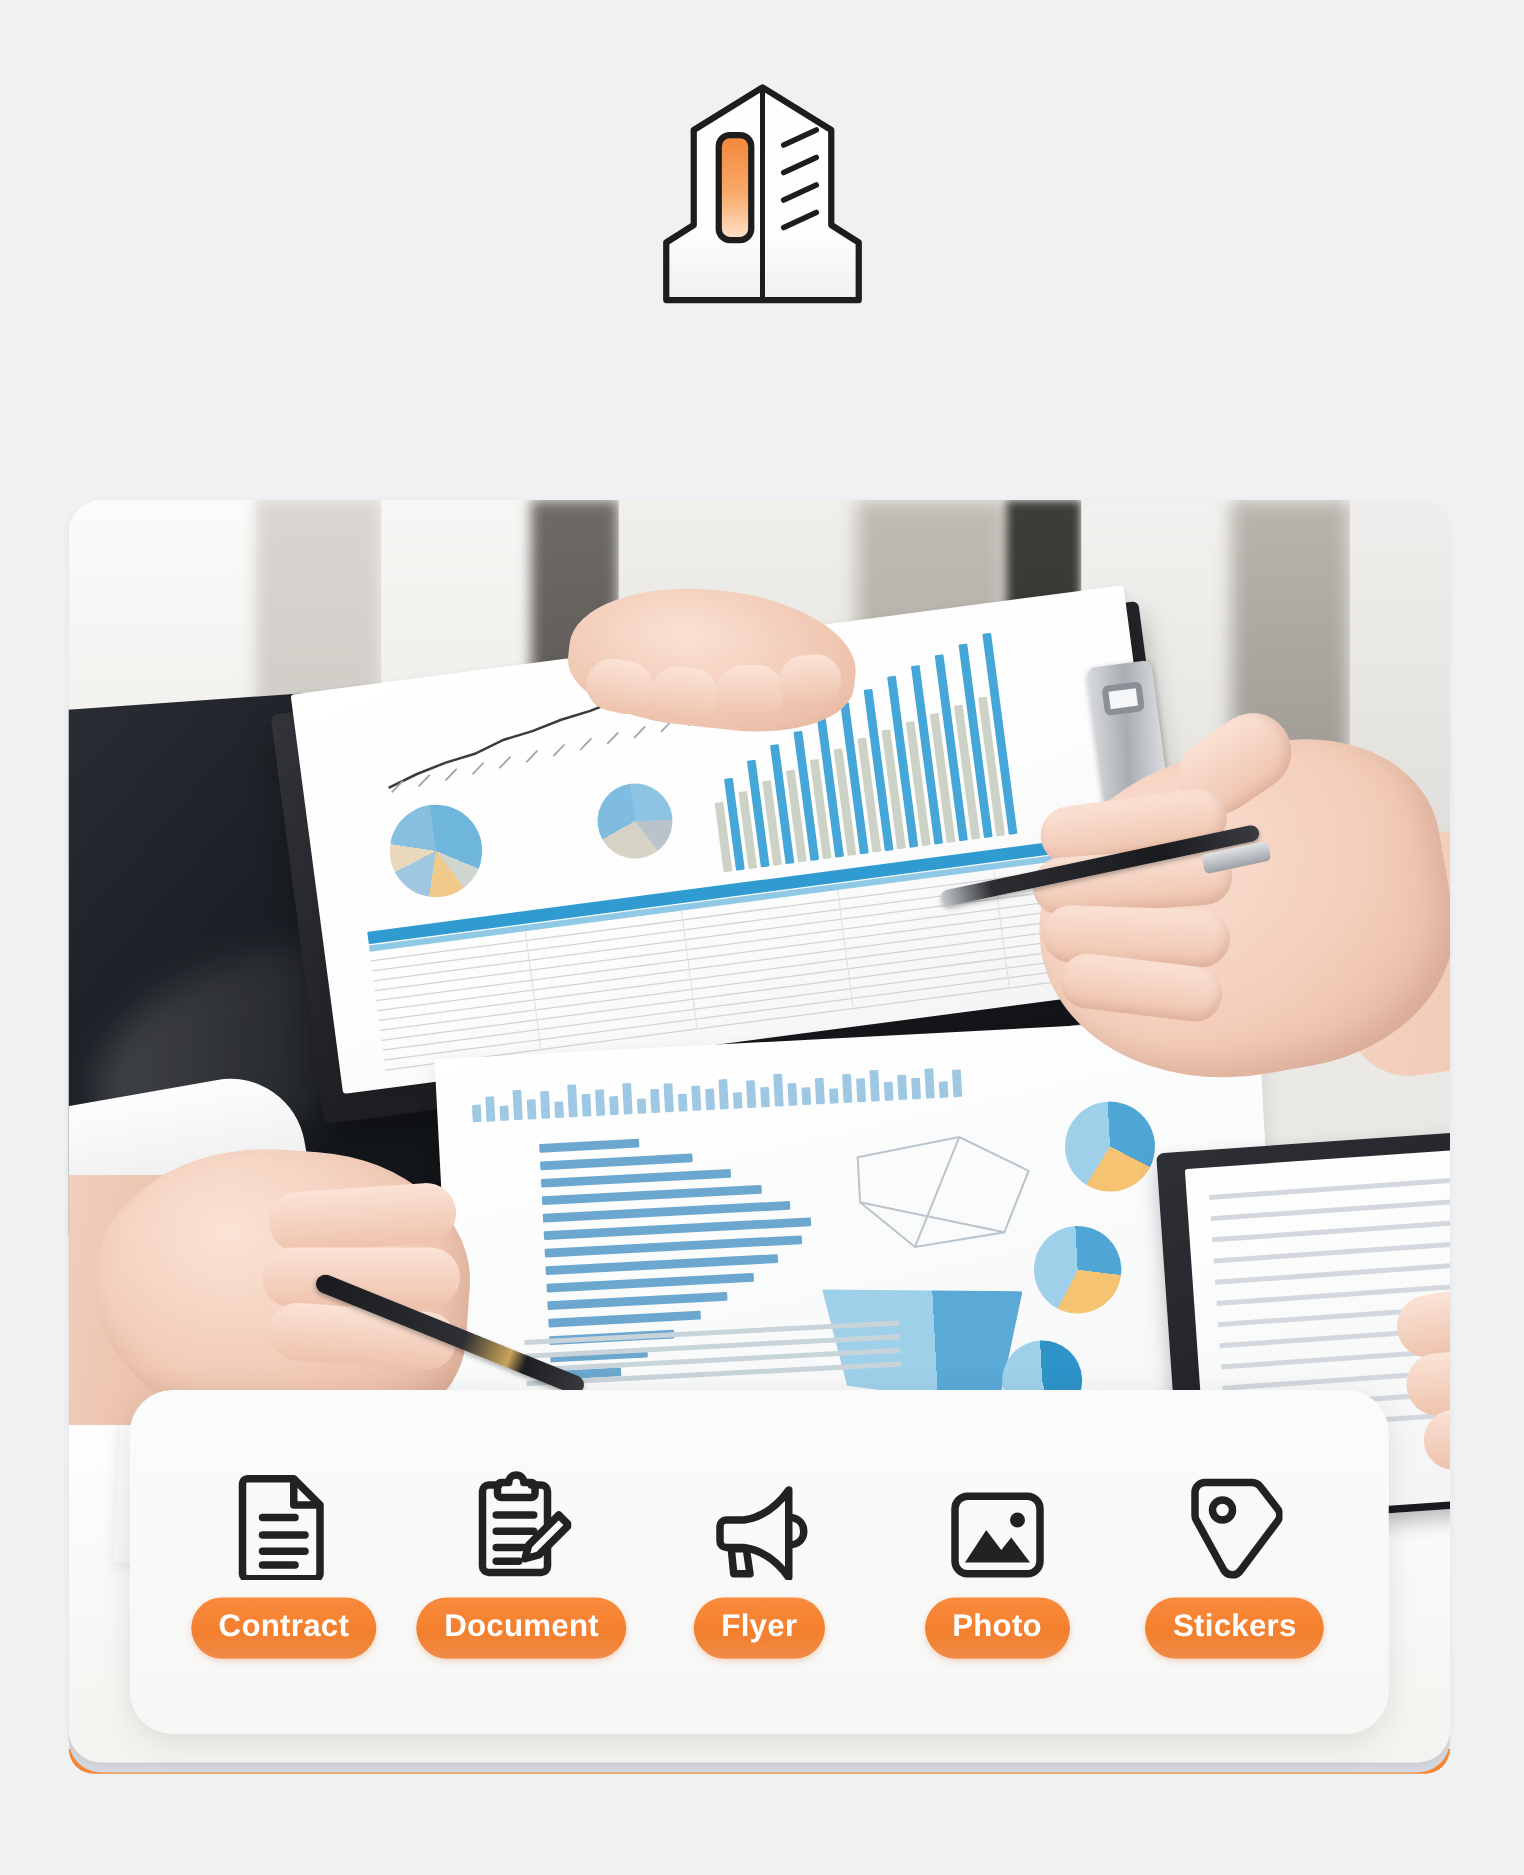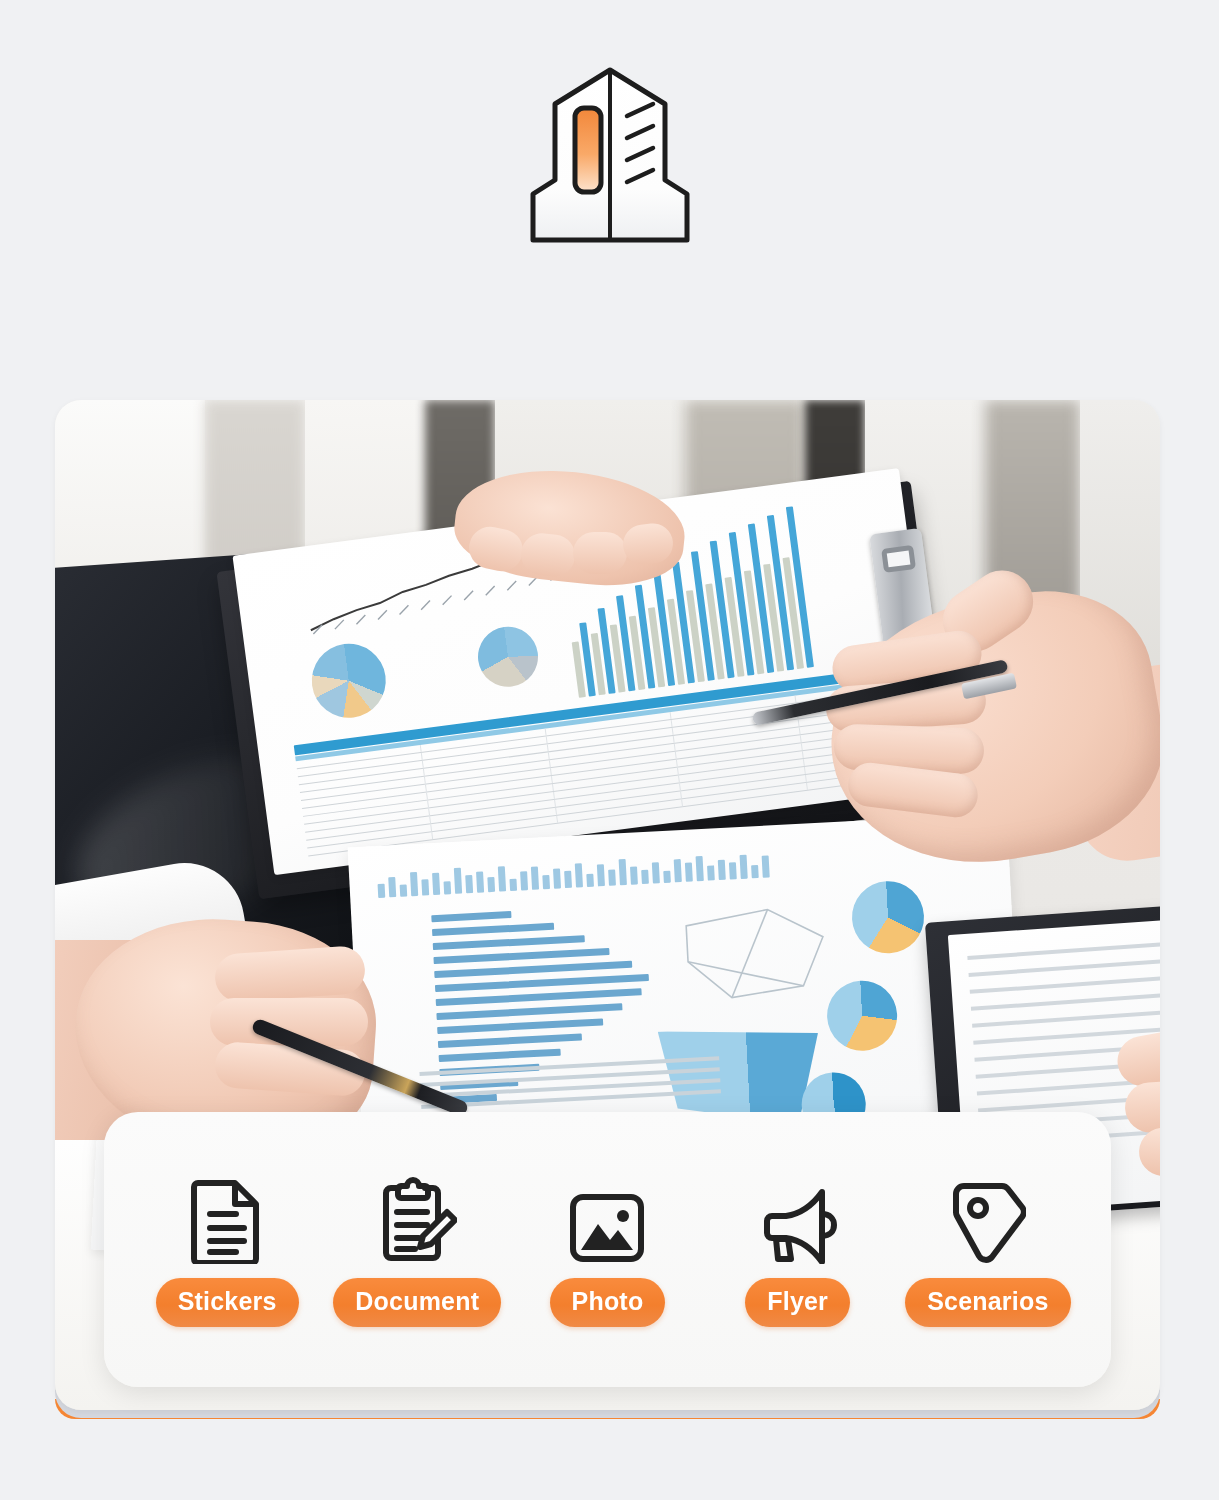--- a/index.html
+++ b/index.html
@@ -665,21 +665,21 @@
           <path d="M8 5 h37 l21 21 v55 a4 4 0 0 1 -4 4 h-54 a4 4 0 0 1 -4 -4 v-72 a4 4 0 0 1 4 -4 z" stroke="#222" stroke-width="6" stroke-linejoin="round"></path>
           <path d="M45 5 v21 h21" stroke="#222" stroke-width="6" stroke-linejoin="round"></path>
           <g stroke="#222" stroke-width="6" stroke-linecap="round">
             <line x1="20" y1="36" x2="46" y2="36"></line>
             <line x1="20" y1="50" x2="54" y2="50"></line>
             <line x1="20" y1="63" x2="54" y2="63"></line>
             <line x1="20" y1="74" x2="46" y2="74"></line>
           </g>
         </svg>
       </div>
-      <div class="badge-pill">Stickers</div>
+      <div class="badge-pill">Contract</div>
     </div>
 
     <div class="badge-item">
       <div class="badge-icon">
         <svg width="80" height="88" viewBox="0 0 80 88" fill="none" xmlns="http://www.w3.org/2000/svg">
           <path d="M22 12 h-8 a5 5 0 0 0 -5 5 v60 a5 5 0 0 0 5 5 h42 a5 5 0 0 0 5 -5 v-60 a5 5 0 0 0 -5 -5 h-8" stroke="#222" stroke-width="6" stroke-linejoin="round" stroke-linecap="round"></path>
           <path d="M24 10 h6 a6 6 0 0 1 12 0 h6 a3 3 0 0 1 3 3 v6 a3 3 0 0 1 -3 3 h-24 a3 3 0 0 1 -3 -3 v-6 a3 3 0 0 1 3 -3 z" stroke="#222" stroke-width="6" stroke-linejoin="round"></path>
           <g stroke="#222" stroke-width="6" stroke-linecap="round">
             <line x1="20" y1="36" x2="50" y2="36"></line>
             <line x1="20" y1="49" x2="50" y2="49"></line>
@@ -687,45 +687,45 @@
             <line x1="20" y1="73" x2="38" y2="73"></line>
           </g>
           <path d="M70 36 l8 8 -24 24 -11 3 3 -11 z" stroke="#222" stroke-width="6" stroke-linejoin="round" fill="#fbfbfb"></path>
         </svg>
       </div>
       <div class="badge-pill">Document</div>
     </div>
 
     <div class="badge-item">
       <div class="badge-icon">
+        <svg width="84" height="80" viewBox="0 0 84 80" fill="none" xmlns="http://www.w3.org/2000/svg">
+          <path d="M66 8 C56 22 44 30 30 32 h-14 a5 5 0 0 0 -5 5 v12 a5 5 0 0 0 5 5 h14 c14 2 26 10 36 24 z" stroke="#222" stroke-width="6" stroke-linejoin="round"></path>
+          <path d="M66 30 c8 0 12 5 12 11 s-4 11 -12 11" stroke="#222" stroke-width="6" stroke-linecap="round"></path>
+          <path d="M20 55 h12 l3 20 h-13 z" stroke="#222" stroke-width="6" stroke-linejoin="round"></path>
+        </svg>
+      </div>
+      <div class="badge-pill">Flyer</div>
+    </div>
+
+    <div class="badge-item">
+      <div class="badge-icon">
         <svg width="78" height="72" viewBox="0 0 78 72" fill="none" xmlns="http://www.w3.org/2000/svg">
           <rect x="5" y="5" width="68" height="62" rx="10" stroke="#222" stroke-width="6"></rect>
           <circle cx="55" cy="24" r="6" fill="#222"></circle>
           <path d="M13 58 l17 -26 12 16 8 -10 15 20 z" fill="#222"></path>
         </svg>
       </div>
       <div class="badge-pill">Photo</div>
-    </div>
-
-    <div class="badge-item">
-      <div class="badge-icon">
-        <svg width="84" height="80" viewBox="0 0 84 80" fill="none" xmlns="http://www.w3.org/2000/svg">
-          <path d="M66 8 C56 22 44 30 30 32 h-14 a5 5 0 0 0 -5 5 v12 a5 5 0 0 0 5 5 h14 c14 2 26 10 36 24 z" stroke="#222" stroke-width="6" stroke-linejoin="round"></path>
-          <path d="M66 30 c8 0 12 5 12 11 s-4 11 -12 11" stroke="#222" stroke-width="6" stroke-linecap="round"></path>
-          <path d="M20 55 h12 l3 20 h-13 z" stroke="#222" stroke-width="6" stroke-linejoin="round"></path>
-        </svg>
-      </div>
-      <div class="badge-pill">Flyer</div>
     </div>
 
     <div class="badge-item">
       <div class="badge-icon">
         <svg width="76" height="84" viewBox="0 0 76 84" fill="none" xmlns="http://www.w3.org/2000/svg">
           <path d="M22 6 h30 a8 8 0 0 1 6 3 l14 18 a8 8 0 0 1 0 10 l-30 40 a8 8 0 0 1 -13 -1 l-22 -40 a8 8 0 0 1 -1 -4 v-18 a8 8 0 0 1 8 -8 z" stroke="#222" stroke-width="6" stroke-linejoin="round"></path>
           <circle cx="28" cy="28" r="8" stroke="#222" stroke-width="6"></circle>
         </svg>
       </div>
-      <div class="badge-pill">Scenarios</div>
+      <div class="badge-pill">Stickers</div>
     </div>
 
   </div>
 
 </div>
 
 </body></html>

